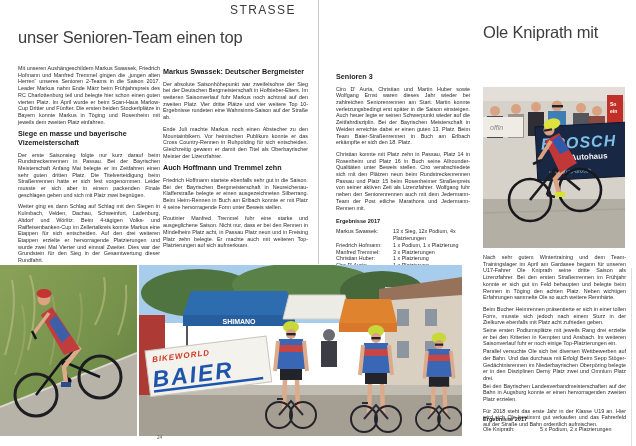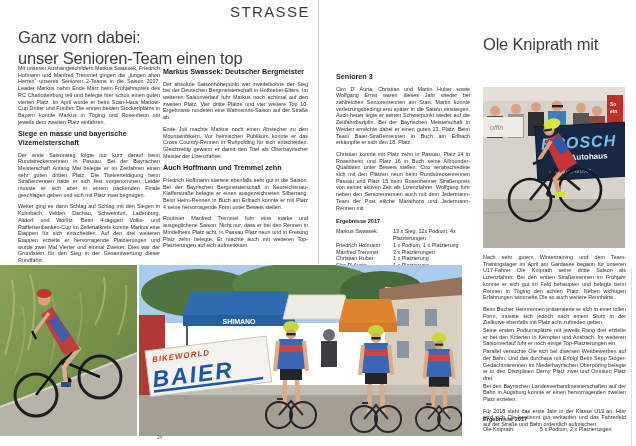--- a/index.html
+++ b/index.html
@@ -1,28 +1,28 @@
 <!DOCTYPE html>
 <html><head>
 <meta charset="utf-8">
 <style>
   html,body{margin:0;padding:0;background:#ffffff;width:636px;height:446px;overflow:hidden;}
   .spread{position:relative;width:636px;height:446px;background:#ffffff;
           font-family:"Liberation Sans", sans-serif;color:#2b2b2b;}
 
-  .strasse{position:absolute;left:230px;top:3px;font-size:15px;letter-spacing:1.4px;
+  .strasse{position:absolute;left:230px;top:3px;font-size:12px;letter-spacing:1.4px;
            color:#3a3a3a;font-weight:400;text-align:center;}
   .vline-mid{position:absolute;left:318px;top:0;width:1px;height:264px;background:#c6c6c6;}
   .vline-right{position:absolute;left:631px;top:268px;width:1px;height:178px;background:#dedede;}
 
   .headline{position:absolute;font-size:16.5px;line-height:21px;color:#3d3d3d;
             font-weight:400;letter-spacing:-0.2px;margin:0;}
   .headline span{display:block;}
   .headline-left{left:18px;top:27px;width:300px;}
-  .headline-right{left:483px;top:34px;width:150px;}
+  .headline-right{left:483px;top:22px;width:150px;}
 
   .col{position:absolute;}
   .col1{left:18px;top:65px;width:142px;}
   .col2{left:163px;top:66px;width:145px;}
   .col3{left:336px;top:71px;width:134px;}
   .right-body{left:483px;top:254px;width:143px;}
   .right-results{left:483px;top:409px;width:143px;}
 
   .body-text{font-size:5.4px;line-height:6.7px;color:#2d2d2d;text-align:justify;
              margin:0 0 5px 0;}
@@ -44,21 +44,20 @@
 </head>
 <body>
 
 <div class="spread">
 
   <div class="strasse">STRASSE</div>
   <div class="vline-mid"></div>
   <div class="vline-right"></div>
 
   <h1 class="headline headline-left">
-    <span>Ganz vorn dabei:</span>
     <span>unser Senioren-Team einen top</span>
   </h1>
 
   <div class="col col1">
     <p class="body-text">Mit unseren Aushängeschildern Markus Swassek, Friedrich Hofmann und Manfred Tremmel gingen die „jungen alten Herren“ unseres Senioren 2-Teams in die Saison 2017. Leader Markus nahm Ende März beim Frühjahrspreis des RC Charlottenburg teil und belegte hier schon einen guten vierten Platz. Im April wurde er beim Scan-Haus Marlow-Cup Dritter und Fünfter. Die ersten beiden Stockerlplätze in Bayern konnte Markus in Töging und Rosenheim mit jeweils dem zweiten Platz einfahren.</p>
     <h2 class="col-head">Siege en masse und bayerische Vizemeisterschaft</h2>
     <p class="body-text">Der erste Saisonsieg folgte nur kurz darauf beim Rundstreckenrennen in Passau. Bei der Bayrischen Meisterschaft Anfang Mai belegte er im Zeitfahren einen sehr guten dritten Platz. Die Titelverteidigung beim Straßenrennen hatte er sich fest vorgenommen. Leider musste er sich aber in einem packenden Finale geschlagen geben und sich mit Platz zwei begnügen.</p>
     <p class="body-text">Weiter ging es dann Schlag auf Schlag mit den Siegen in Kulmbach, Velden, Dachau, Schweinfurt, Ladenburg, Altdorf und Wörlitz. Beim 4-tägigen Volks- und Raiffeisenbanken-Cup im Zellertalkreis konnte Markus eine Etappen für sich entscheiden. Auf den drei weiteren Etappen erzielte er hervorragende Platzierungen und wurde zwei Mal Vierter und einmal Zweiter. Dies war der Grundstein für den Sieg in der Gesamtwertung dieser Rundfahrt.</p>
   </div>
 

